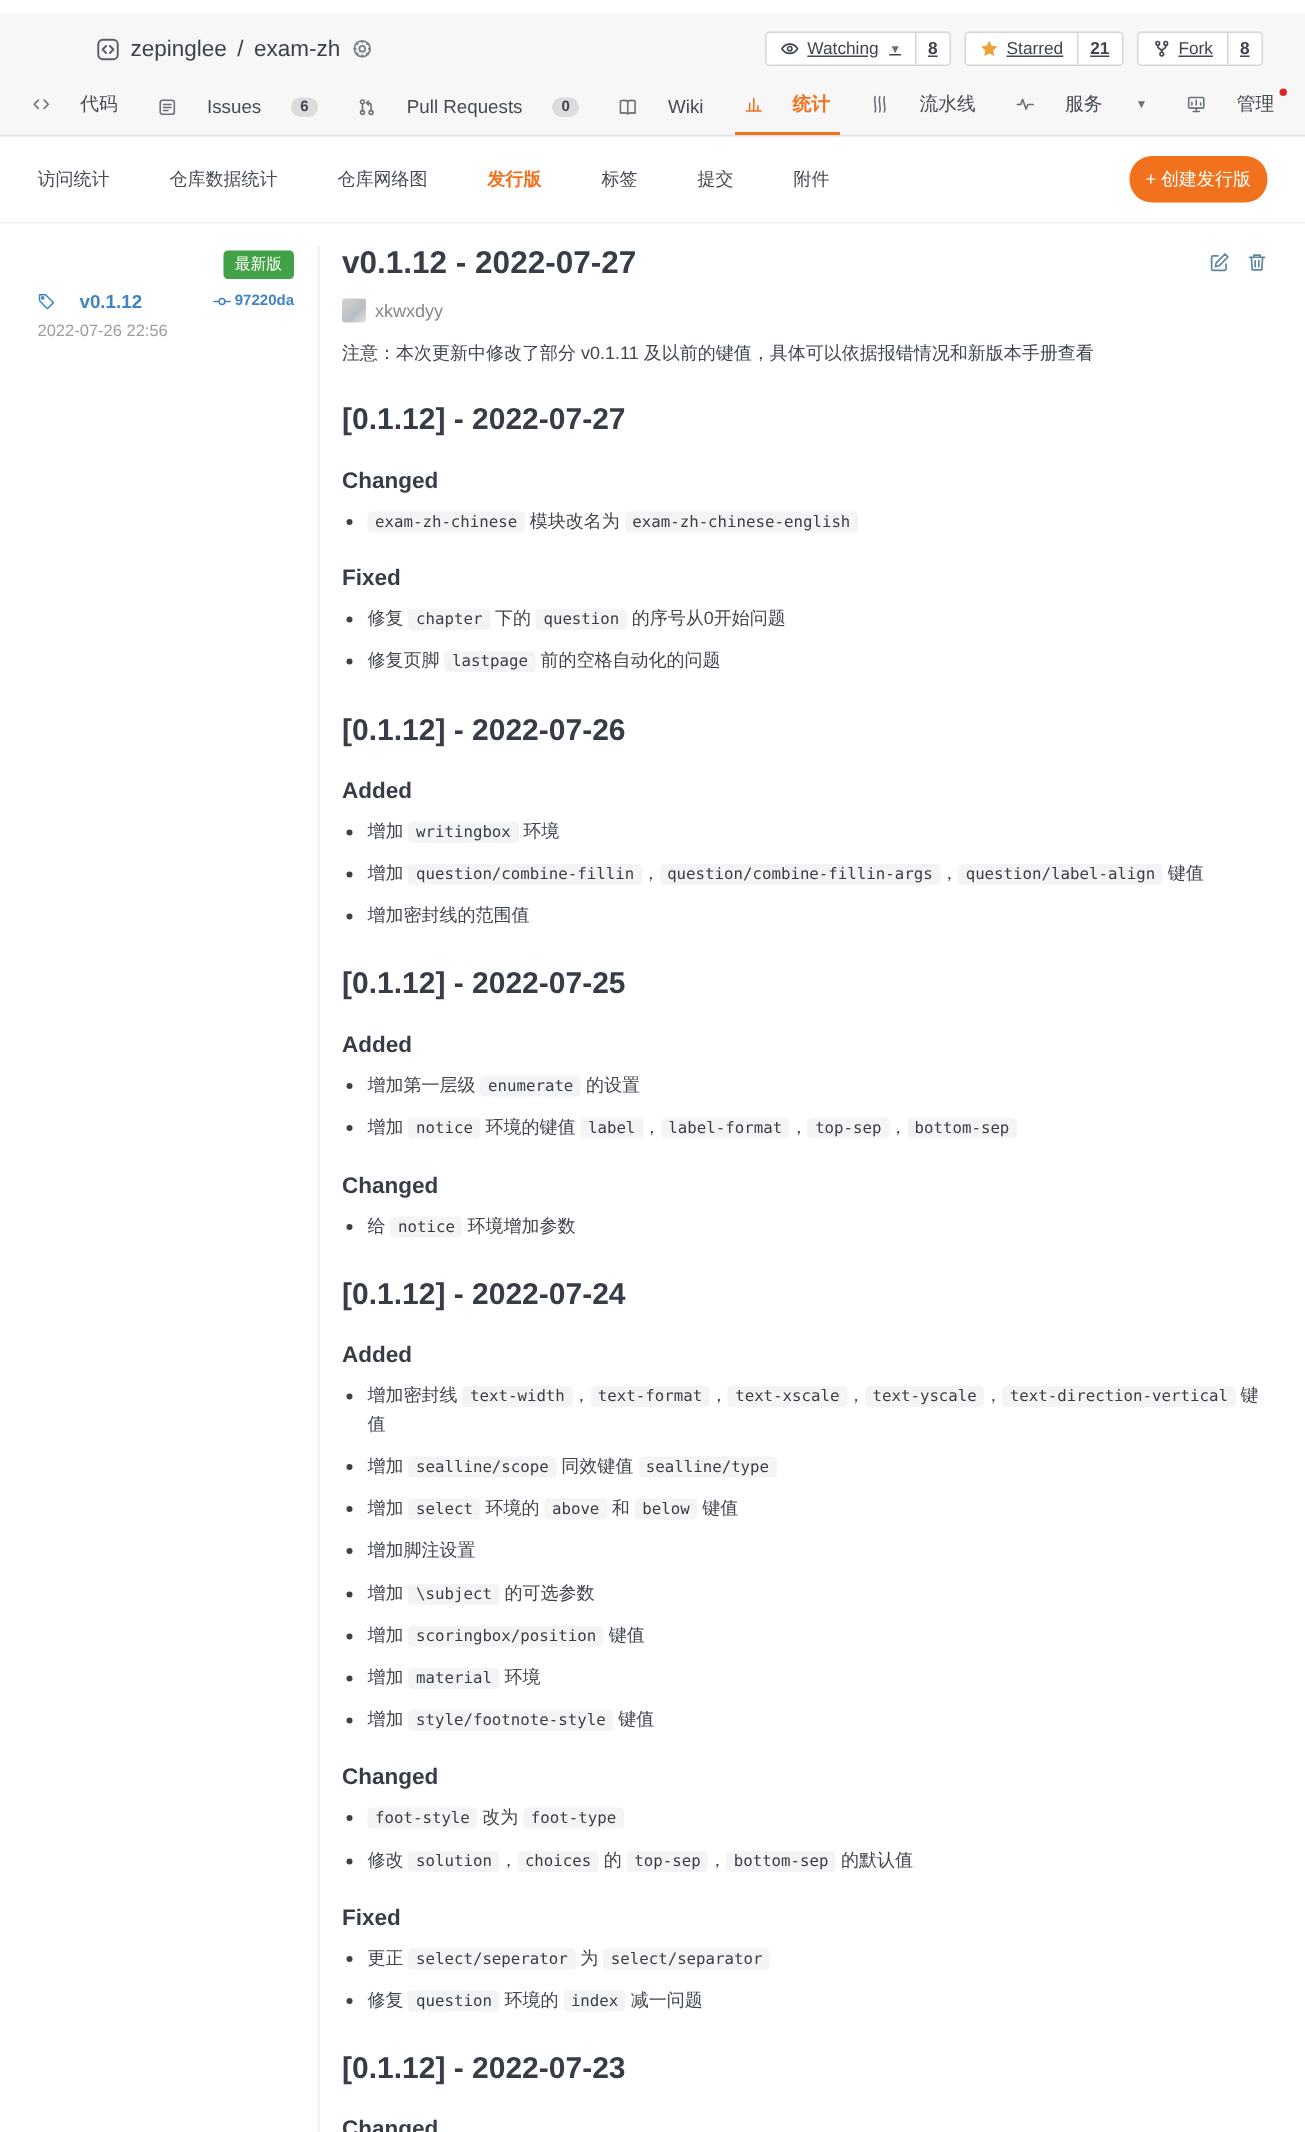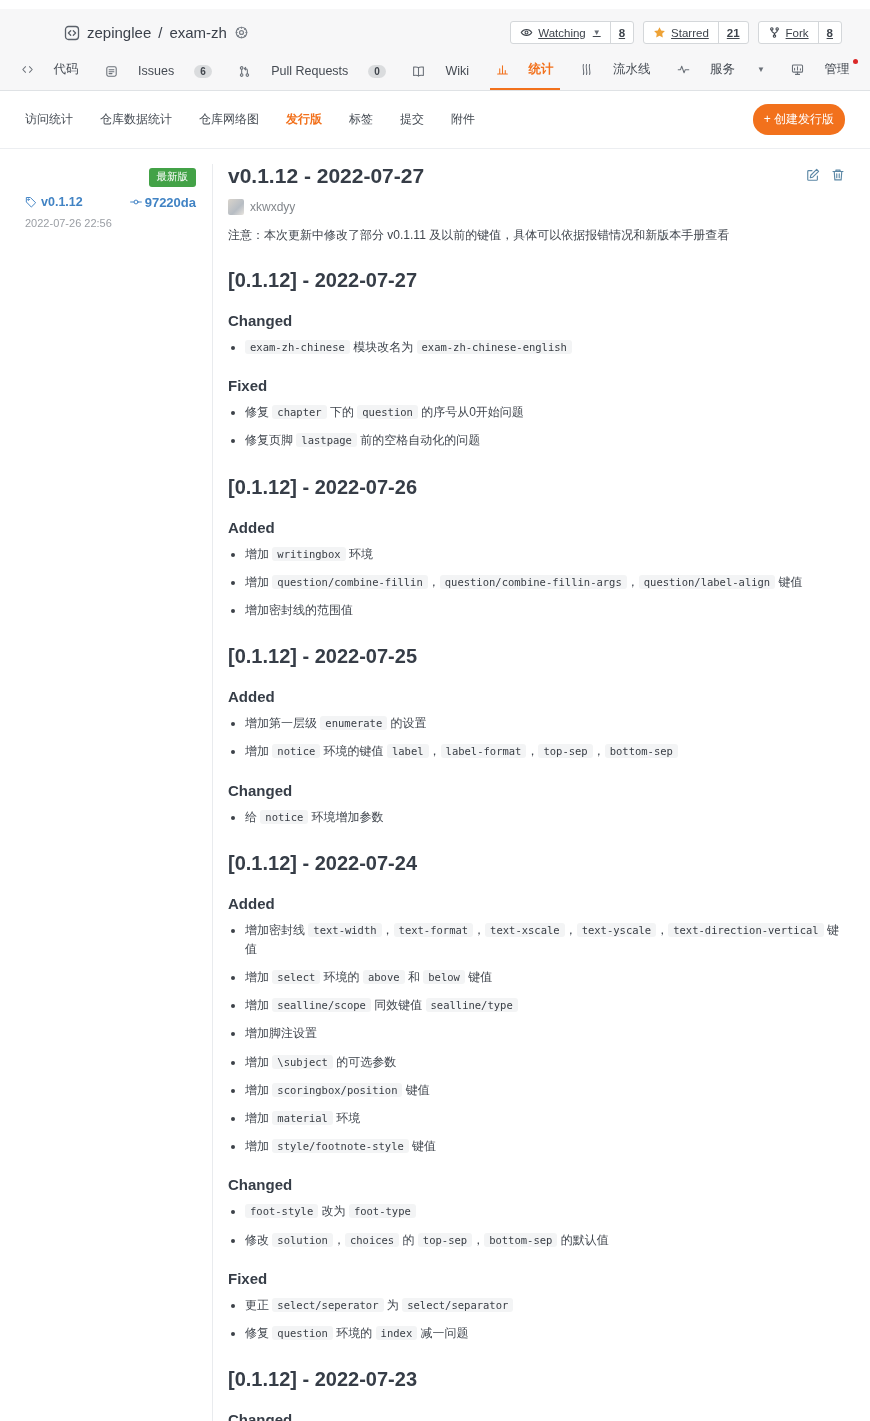--- a/index.html
+++ b/index.html
@@ -27,33 +27,33 @@
 
   .repo-tabs{display:flex;justify-content:space-evenly;align-items:flex-end;margin-top:6px;}
   .tab{display:flex;align-items:center;gap:20px;font-size:12.5px;color:#454b53;padding:9px 6px 10px;border-bottom:2px solid transparent;position:relative}
   .tab .ticon{color:#6a7078}
   .tab.active{color:var(--accent);border-bottom-color:var(--accent);font-weight:bold}
   .tab.active .ticon{color:var(--accent)}
   .count-pill{background:var(--pill);color:#41464d;font-size:10px;font-weight:bold;border-radius:8px;padding:1px 6px;}
   .red-dot{position:absolute;top:7px;right:-3px;width:5px;height:5px;border-radius:50%;background:#db2828}
 
   
-  .subnav{display:flex;align-items:center;gap:27px;padding:13px 25px;border-bottom:1px solid #eceef1;margin:0 0 0 0;}
+  .subnav{display:flex;align-items:center;gap:40px;padding:13px 25px;border-bottom:1px solid #eceef1;margin:0 0 0 0;}
   .subnav a{font-size:12px;color:#454b53}
   .subnav a.active{color:var(--accent);font-weight:bold}
   .create-btn{margin-left:auto;background:var(--accent);color:#fff !important;font-size:12px;padding:7px 11px;border-radius:15px;font-weight:normal}
 
   
   .release-wrap{display:flex;align-items:stretch;padding:15px 25px 10px;border-bottom:1px solid #eceef1}
   .release-meta{width:188px;flex-shrink:0;padding:2px 16px 0 0;border-right:1px solid var(--divider)}
   .meta-badge-row{text-align:right;margin-bottom:8px}
   .stable-badge{display:inline-block;background:var(--green);color:#fff;font-size:10.5px;padding:2.5px 8px;border-radius:3px}
   .meta-row{display:flex;align-items:center;justify-content:space-between}
-  .tag-link{display:flex;align-items:center;gap:4px;color:var(--link);font-size:12.5px;font-weight:bold}
-  .commit-link{display:flex;align-items:center;gap:3px;color:var(--link);font-size:13px;font-weight:bold}
+  .tag-link{display:flex;align-items:center;gap:16px;color:var(--link);font-size:12.5px;font-weight:bold}
+  .commit-link{display:flex;align-items:center;gap:3px;color:var(--link);font-size:10px;font-weight:bold}
   .meta-date{margin-top:7px;color:var(--muted);font-size:11px}
 
   .release-body{flex:1;min-width:0;padding-left:15px}
   .rel-title-row{display:flex;align-items:flex-start}
   .rel-title{flex:1;font-size:21px;font-weight:700;color:var(--ink)}
   .rel-actions{display:flex;gap:11px;padding-top:4px;color:#5b87a5}
   .icon-btn{color:#5b87a5;cursor:pointer}
   .author-row{display:flex;align-items:center;gap:6px;margin:11px 0 2px}
   .avatar{width:16px;height:16px;border-radius:2px;background:linear-gradient(135deg,#d9d4cc,#b7bdc4 60%,#e8e4de)}
   .author-name{font-size:12px;color:#83878c}
@@ -299,22 +299,22 @@
             <li>增加 <code>notice</code> 环境的键值 <code>label</code>，<code>label-format</code>，<code>top-sep</code>，<code>bottom-sep</code></li>
           </ul>
           <h3 class="group-title">Changed</h3>
           <ul class="bullet-list">
             <li>给 <code>notice</code> 环境增加参数</li>
           </ul>
           <h2 class="section-heading">[0.1.12] - 2022-07-24</h2>
           <h3 class="group-title">Added</h3>
           <ul class="bullet-list">
             <li>增加密封线 <code>text-width</code>，<code>text-format</code>，<code>text-xscale</code>，<code>text-yscale</code>，<code>text-direction-vertical</code> 键值</li>
+            <li>增加 <code>sealline/scope</code> 同效键值 <code>sealline/type</code></li>
             <li>增加 <code>select</code> 环境的 <code>above</code> 和 <code>below</code> 键值</li>
-            <li>增加 <code>sealline/scope</code> 同效键值 <code>sealline/type</code></li>
             <li>增加脚注设置</li>
             <li>增加 <code>\subject</code> 的可选参数</li>
             <li>增加 <code>scoringbox/position</code> 键值</li>
             <li>增加 <code>material</code> 环境</li>
             <li>增加 <code>style/footnote-style</code> 键值</li>
           </ul>
           <h3 class="group-title">Changed</h3>
           <ul class="bullet-list">
             <li><code>foot-style</code> 改为 <code>foot-type</code></li>
             <li>修改 <code>solution</code>，<code>choices</code> 的 <code>top-sep</code>，<code>bottom-sep</code> 的默认值</li>

